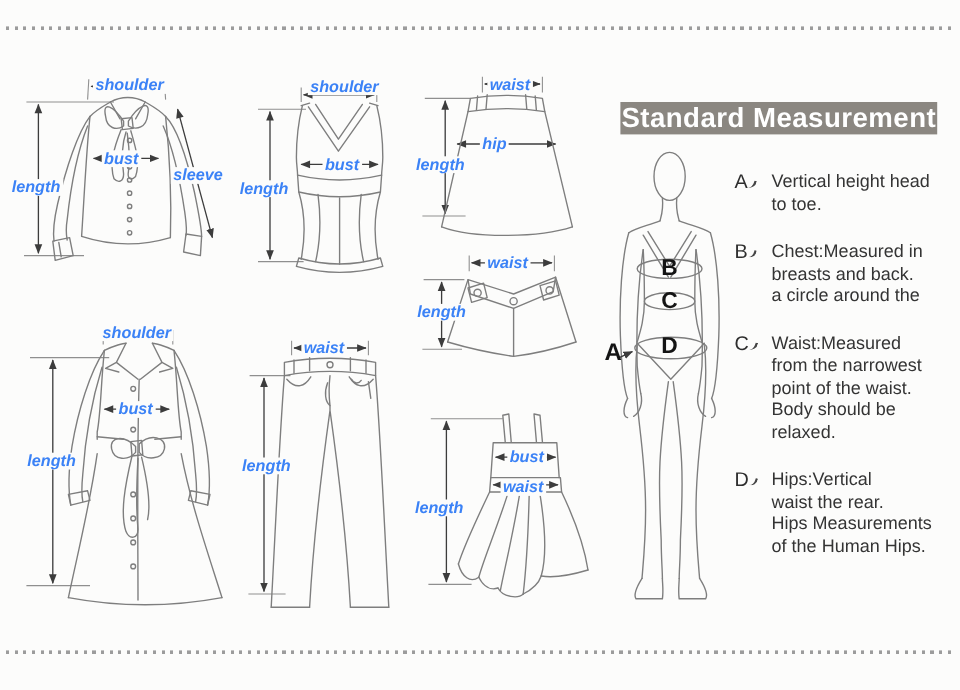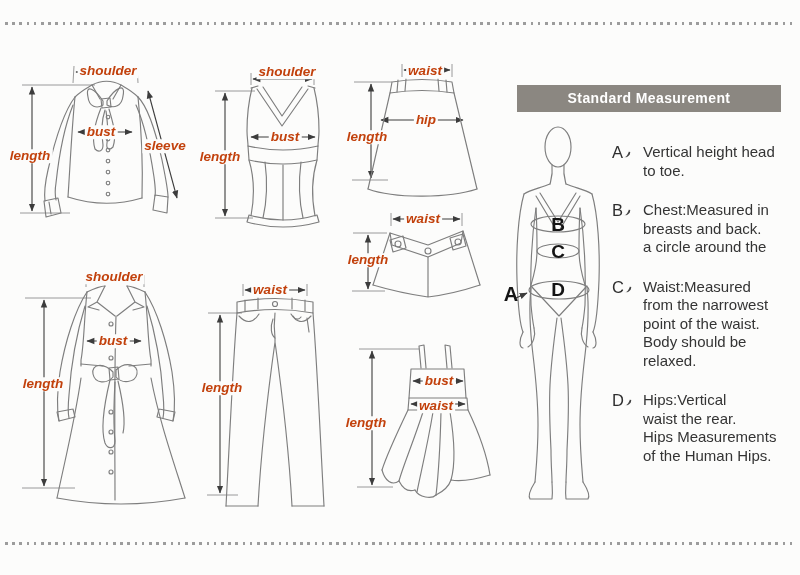--- a/index.html
+++ b/index.html
@@ -7,24 +7,24 @@
           font-family:"Liberation Sans",sans-serif;}
   .dotline{position:absolute;left:5px;right:5px;height:3px;
            background-image:repeating-linear-gradient(to right,#9c9c9c 0 2.6px,transparent 2.6px 7.2px);}
   .dotline.top{top:22px;}
   .dotline.bottom{top:542px;}
   svg.blk{position:absolute;overflow:visible;}
   .gar{stroke:#7e7e7e;stroke-width:1.15;fill:none;stroke-linecap:round;stroke-linejoin:round;}
   .arr{stroke:#3c3c3c;stroke-width:1.1;fill:none;}
   .ext{stroke:#8f8f8f;stroke-width:0.9;fill:none;}
   .lbl{position:absolute;transform:translate(-50%,-50%);font-style:italic;font-weight:bold;
-       font-size:13.5px;color:#c2410c;background:#fcfcfb;padding:0 2px;white-space:nowrap;line-height:1;}
+       font-size:13.5px;color:#3b82f6;background:#fcfcfb;padding:0 2px;white-space:nowrap;line-height:1;}
   .pt{position:absolute;transform:translate(-50%,-50%);font-weight:bold;font-size:19px;color:#141414;line-height:1;}
   .hdr{position:absolute;left:517px;top:85px;width:264px;height:27px;background:#8b8781;color:#ffffff;
-       font-weight:bold;font-size:14px;text-align:center;line-height:27px;letter-spacing:0.4px;}
+       font-weight:bold;font-size:23px;text-align:center;line-height:27px;letter-spacing:0.4px;}
   .mlist{position:absolute;left:612px;top:143px;width:192px;color:#343434;}
   .mrow{display:flex;margin-bottom:21px;}
   .mrow:last-child{margin-bottom:0;}
   .mletter{flex:0 0 31px;font-size:16.5px;color:#2e2e2e;}
   .sep-mark{display:inline-block;width:4px;height:7px;border-right:2px solid #444;
             border-radius:0 0 6px 0;transform:rotate(14deg);margin-left:1px;}
   .mlines div{font-size:15px;line-height:18.5px;white-space:nowrap;}
 </style>
 </head>
 <body>
@@ -240,21 +240,21 @@
   <span class="lbl" style="left:108px;top:71px">shoulder</span>
   <span class="lbl" style="left:30px;top:156px">length</span>
   <span class="lbl" style="left:101px;top:132px">bust</span>
   <span class="lbl" style="left:165px;top:146px">sleeve</span>
 
   <span class="lbl" style="left:287px;top:72px">shoulder</span>
   <span class="lbl" style="left:285px;top:137px">bust</span>
   <span class="lbl" style="left:220px;top:157px">length</span>
 
   <span class="lbl" style="left:425px;top:71px">waist</span>
-  <span class="lbl" style="left:426px;top:120px">hip</span>
+  <span class="lbl" style="left:412px;top:120px">hip</span>
   <span class="lbl" style="left:367px;top:137px">length</span>
 
   <span class="lbl" style="left:423px;top:219px">waist</span>
   <span class="lbl" style="left:368px;top:260px">length</span>
 
   <span class="lbl" style="left:114px;top:277px">shoulder</span>
   <span class="lbl" style="left:113px;top:341px">bust</span>
   <span class="lbl" style="left:43px;top:384px">length</span>
 
   <span class="lbl" style="left:270px;top:290px">waist</span>

